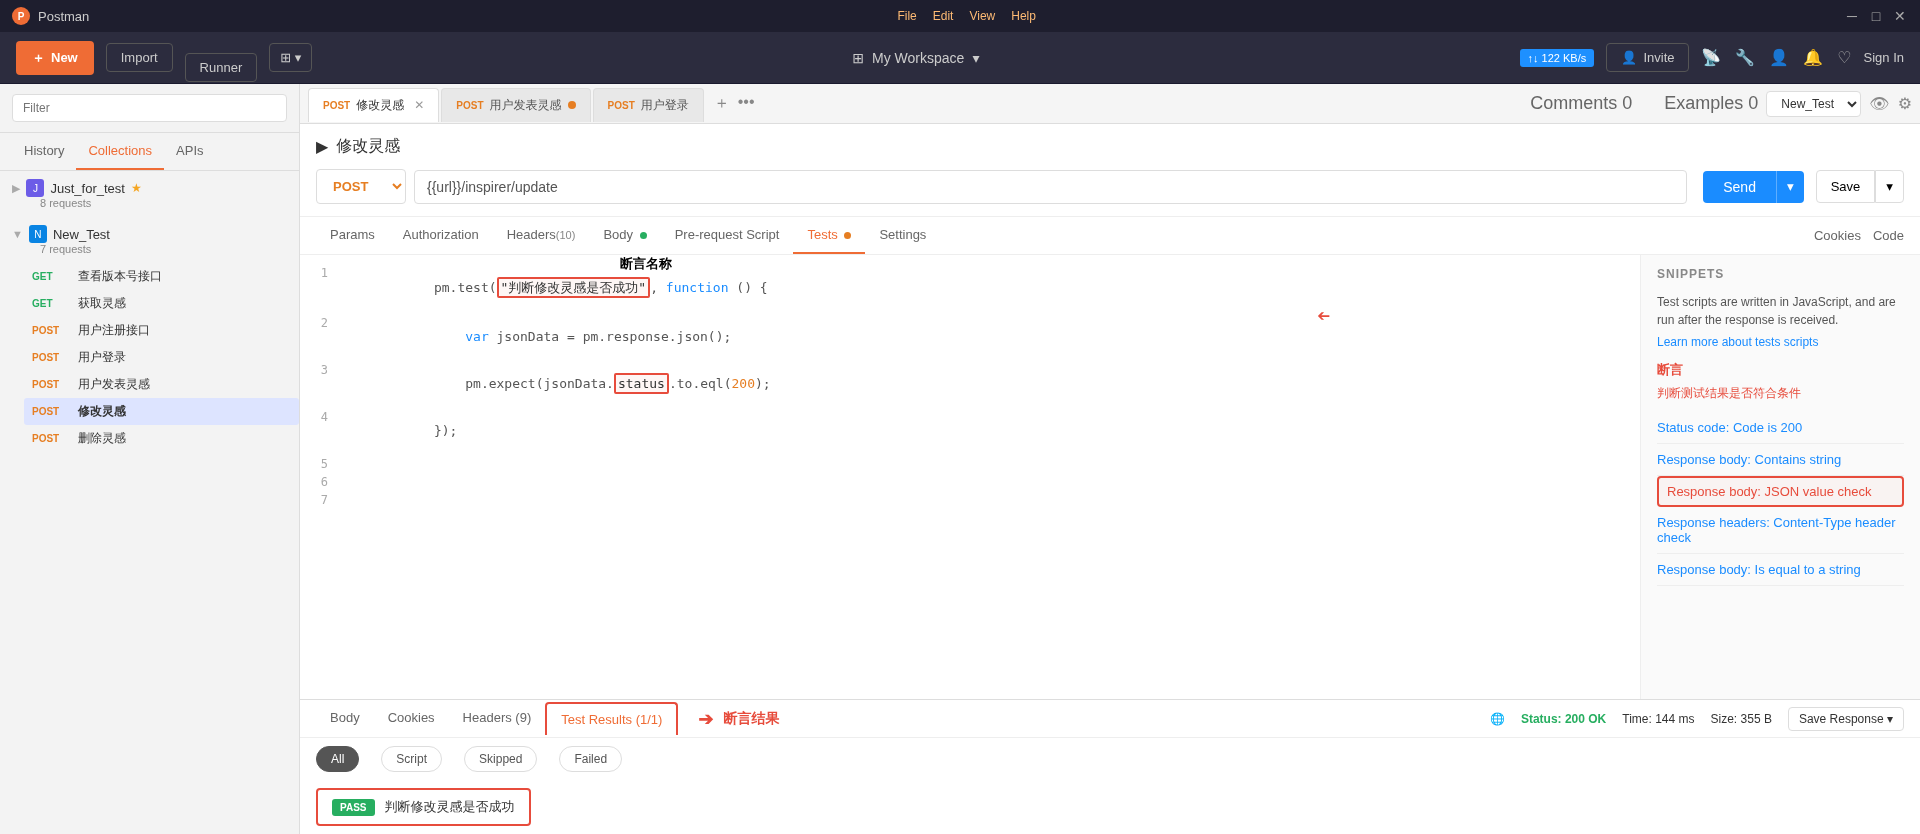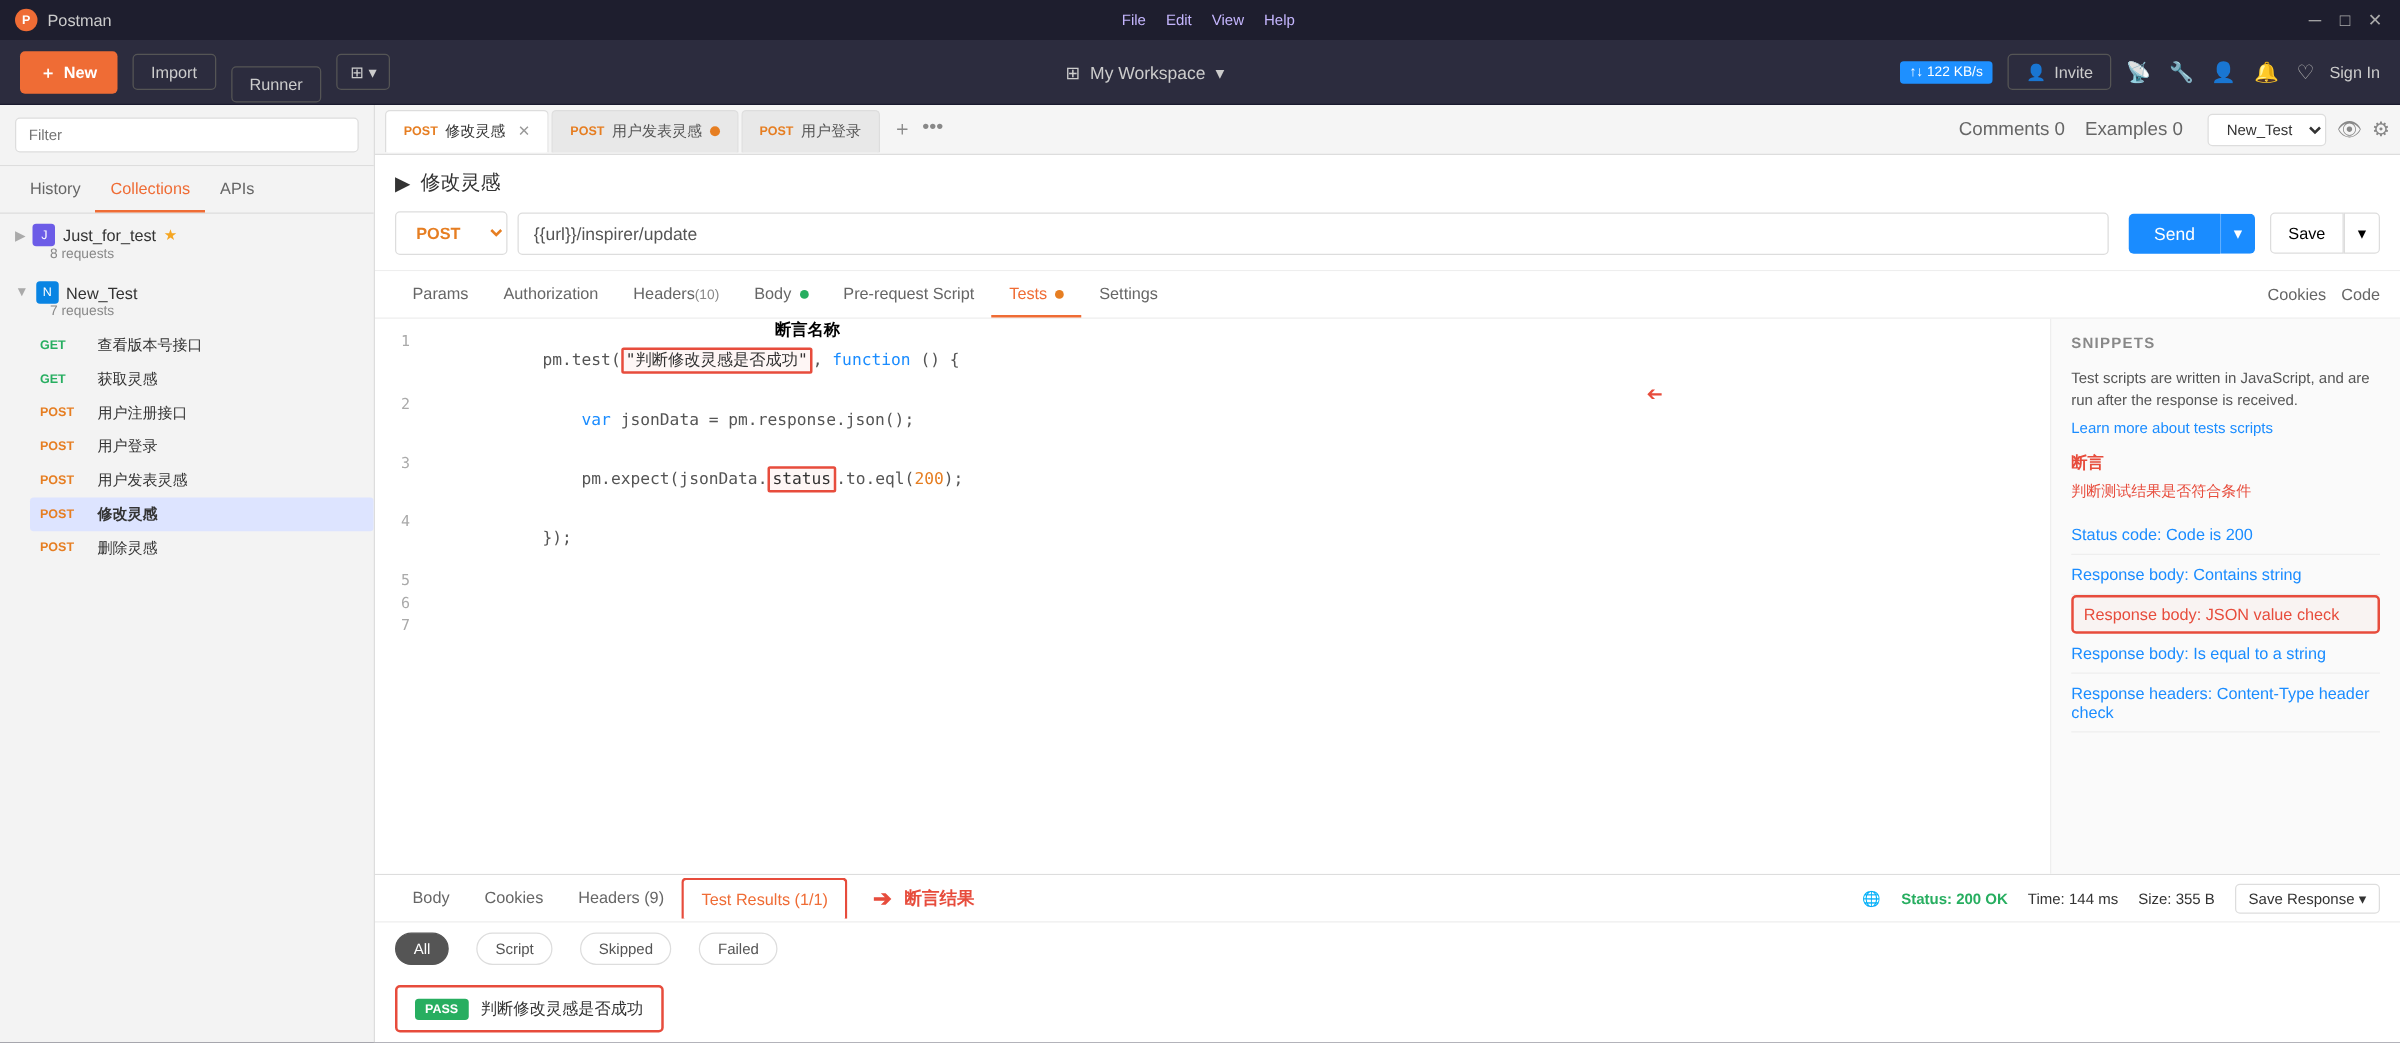--- a/index.html
+++ b/index.html
@@ -2,21 +2,21 @@
 <html><head>
   <meta charset="utf-8">
   <style>
     * { box-sizing: border-box; margin: 0; padding: 0; }
     body { font-family: -apple-system, BlinkMacSystemFont, 'Segoe UI', sans-serif; font-size: 13px; background: #1a1a2e; color: #333; overflow: hidden; }
 
     
     .titlebar { height: 32px; background: #1e1e2e; display: flex; align-items: center; justify-content: space-between; padding: 0 12px; }
     .titlebar-left { display: flex; align-items: center; gap: 8px; color: #ccc; font-size: 13px; }
     .titlebar-logo { width: 18px; height: 18px; background: #ef6c35; border-radius: 50%; display: flex; align-items: center; justify-content: center; color: white; font-size: 10px; font-weight: bold; }
-    .titlebar-menu { display: flex; gap: 16px; color: #c4b5fd; font-size: 12px; justify-content: center; }
+    .titlebar-menu { display: flex; gap: 16px; color: #fdba74; font-size: 12px; justify-content: center; }
     .titlebar-menu span { cursor: pointer; }
     .titlebar-controls { display: flex; gap: 8px; color: #aaa; font-size: 14px; }
     .titlebar-controls span { cursor: pointer; width: 16px; text-align: center; }
 
     
     .toolbar { height: 52px; background: #2c2c3e; display: flex; align-items: center; padding: 0 16px; gap: 12px; border-bottom: 1px solid #1a1a2e; }
     .btn-new { background: #ef6c35; color: white; border: none; padding: 8px 16px; border-radius: 4px; cursor: pointer; font-size: 13px; font-weight: bold; display: flex; align-items: center; gap: 6px; }
     .btn-import { background: transparent; color: #ccc; border: 1px solid #555; padding: 6px 14px; border-radius: 4px; cursor: pointer; font-size: 13px; }
     .btn-runner { background: transparent; color: #ccc; border: 1px solid #555; padding: 6px 14px; border-radius: 4px; cursor: pointer; font-size: 13px; margin-top: 20px; }
     .btn-icon { background: transparent; color: #ccc; border: 1px solid #555; padding: 6px 10px; border-radius: 4px; cursor: pointer; font-size: 13px; }
@@ -263,21 +263,21 @@
       </div>
       <div class="tab-item">
         <span class="post-badge">POST</span>
         <span>用户登录</span>
       </div>
       <div class="tabs-actions">
         <span>＋</span>
         <span>•••</span>
       </div>
       <div class="tabs-right">
-        <div style="display:flex;gap:16px;font-size:15px;color:#666;margin-right:12px;">
+        <div style="display:flex;gap:32px;font-size:18px;color:#666;">
           <span>Comments  0</span>
           <span>Examples  0</span>
         </div>
         <select class="env-select" value="New_Test"><option value="New_Test">New_Test</option></select>
         <span class="eye-btn">👁</span>
         <span class="gear-btn">⚙</span>
       </div>
     </div>
 
     <div class="request-area">
@@ -379,22 +379,22 @@
         <div style="margin-bottom:6px;font-size:13px;font-weight:bold;color:#e74c3c;">
           <span>断言</span>
         </div>
         <div style="margin-bottom:10px;font-size:12px;color:#e74c3c;">
           <span>判断测试结果是否符合条件</span>
         </div>
 
         <div class="snippet-item">Status code: Code is 200</div>
         <div class="snippet-item">Response body: Contains string</div>
         <div class="snippet-item highlighted">Response body: JSON value check</div>
+        <div class="snippet-item">Response headers: Content-Type header check</div>
         <div class="snippet-item">Response body: Is equal to a string</div>
-        <div class="snippet-item">Response headers: Content-Type header check</div>
       </div>
     </div>
 
     <div class="response-area">
       <div class="response-tabs-bar">
         <div class="resp-tab">Body</div>
         <div class="resp-tab">Cookies</div>
         <div class="resp-tab">Headers (9)</div>
         <div class="resp-tab active" style="border:2px solid #e74c3c;border-bottom:none;border-radius:4px 4px 0 0;padding:8px 14px;">
           <span>Test Results (1/1)</span>

